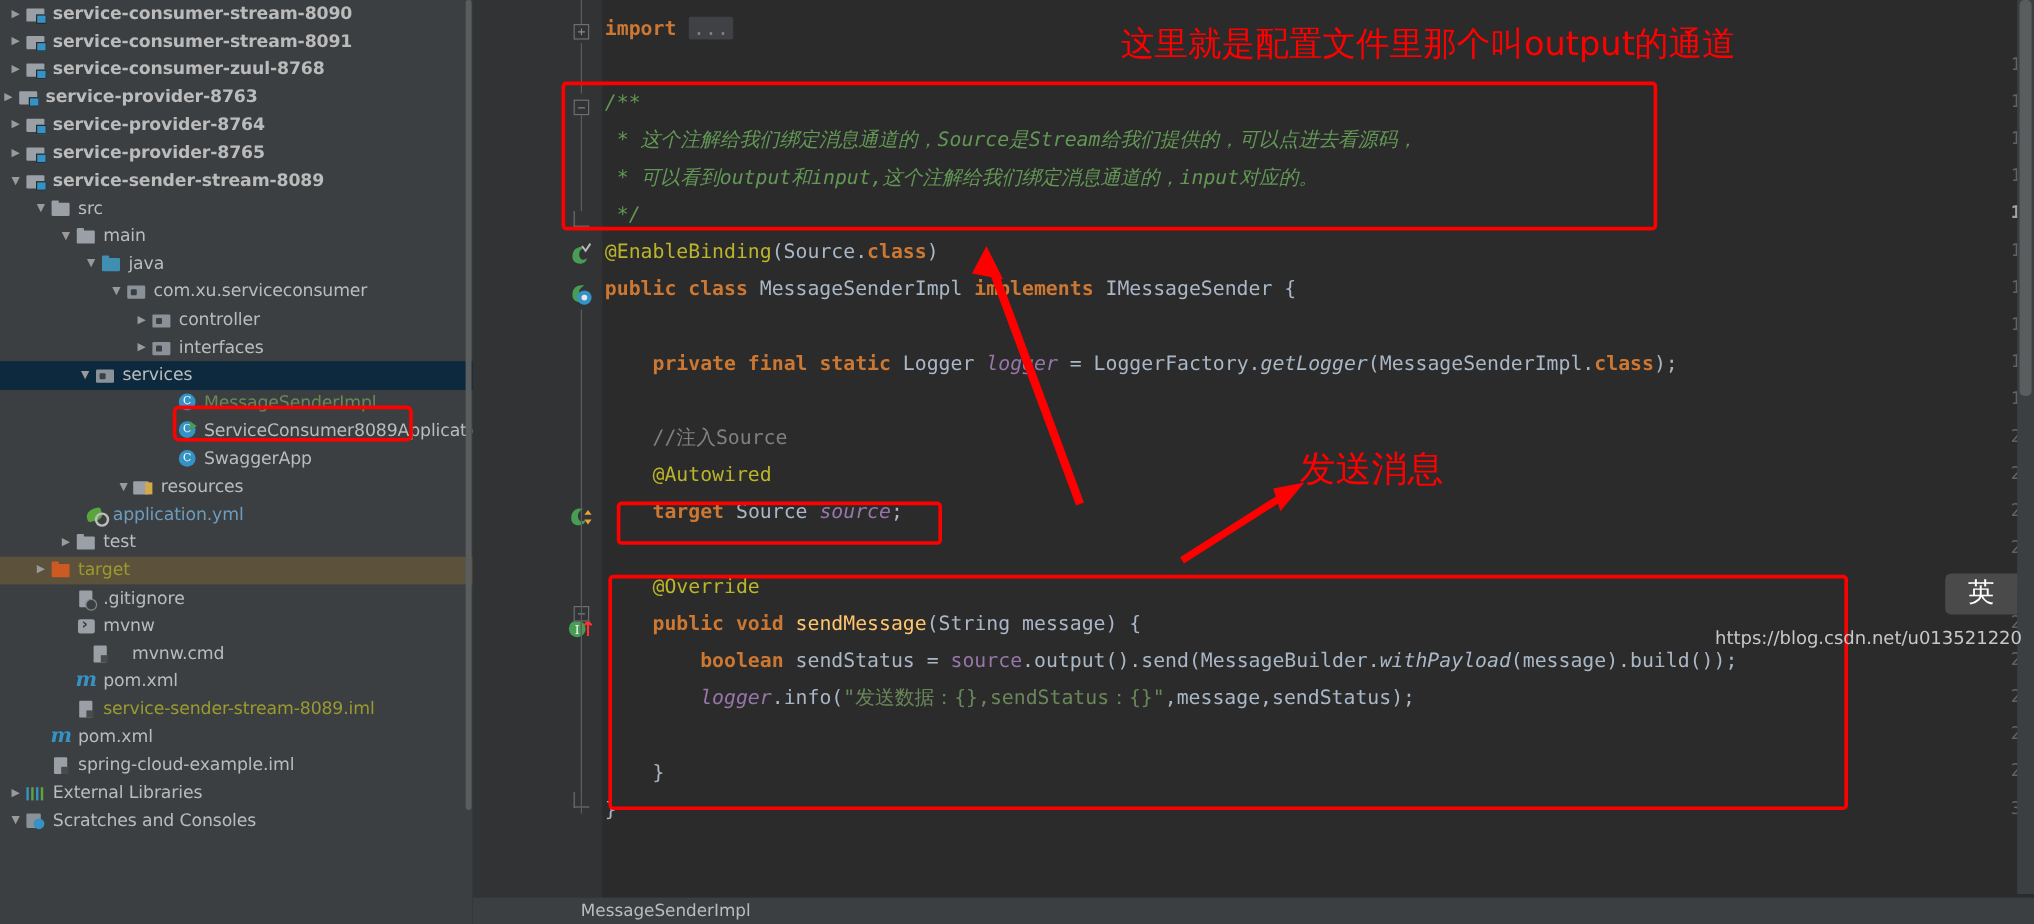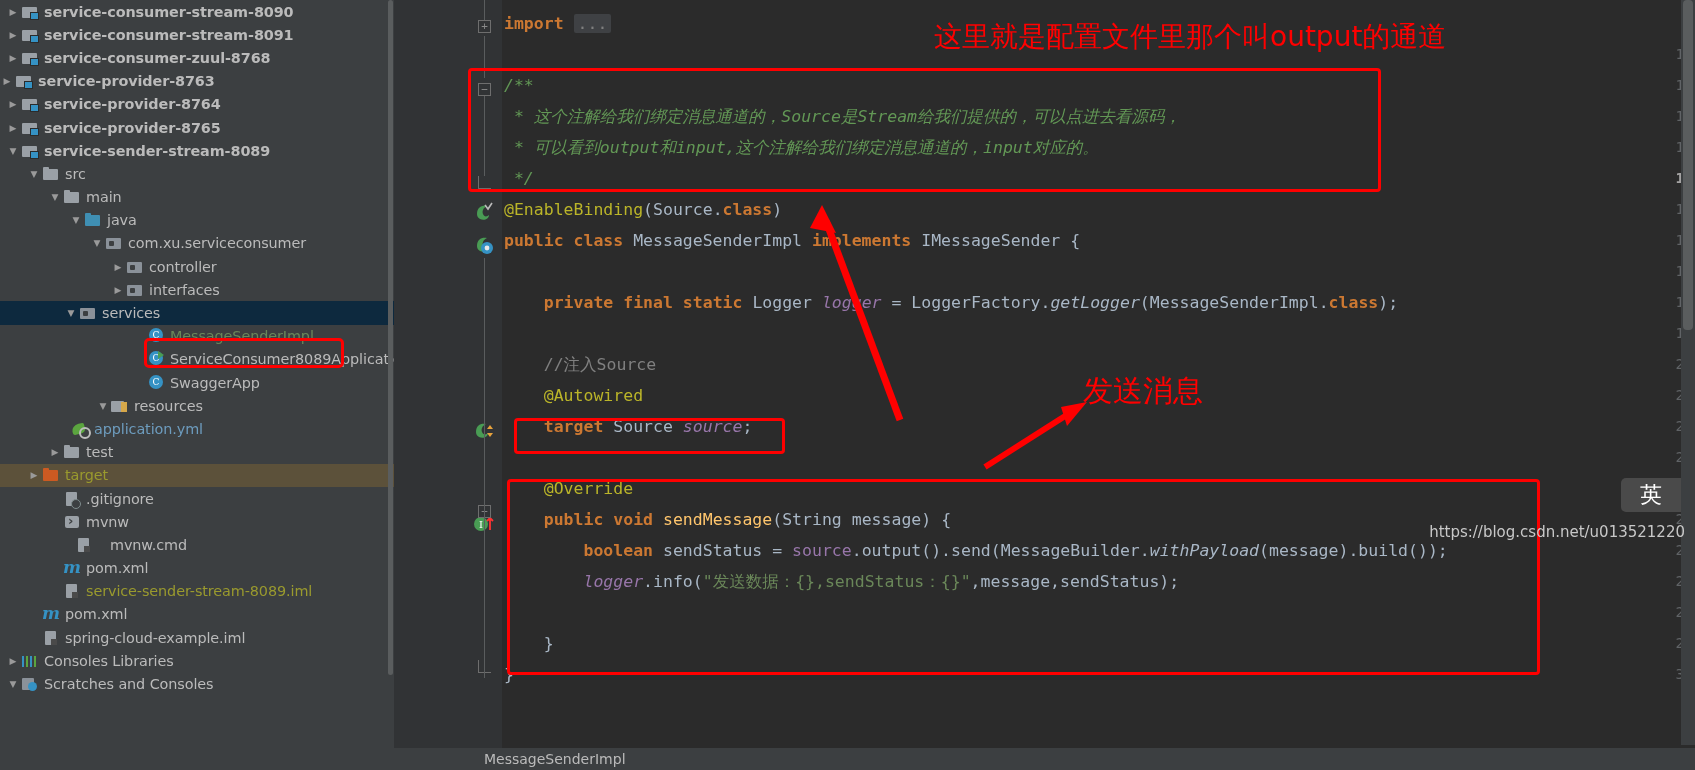--- a/index.html
+++ b/index.html
@@ -338,21 +338,21 @@
           <span class="lbl c-white">pom.xml</span>
         </div>
         <div class="tree-row" style="padding-left: 27px;">
           <span class="arrow none"></span>
           <span class="ic ic-file"></span>
           <span class="lbl c-white">spring-cloud-example.iml</span>
         </div>
         <div class="tree-row" style="padding-left: 6px;">
           <span class="arrow right"></span>
           <span class="ic ic-lib"></span>
-          <span class="lbl c-white">Consoles Libraries</span>
+          <span class="lbl c-white">External Libraries</span>
         </div>
         <div class="tree-row" style="padding-left: 6px;">
           <span class="arrow down"></span>
           <span class="ic ic-scratch"></span>
           <span class="lbl c-white">Scratches and Consoles</span>
         </div>
       </div>
     <div class="hl-class-box"></div>
     <div id="sidebar-scroll">
       <div class="thumb"></div>

